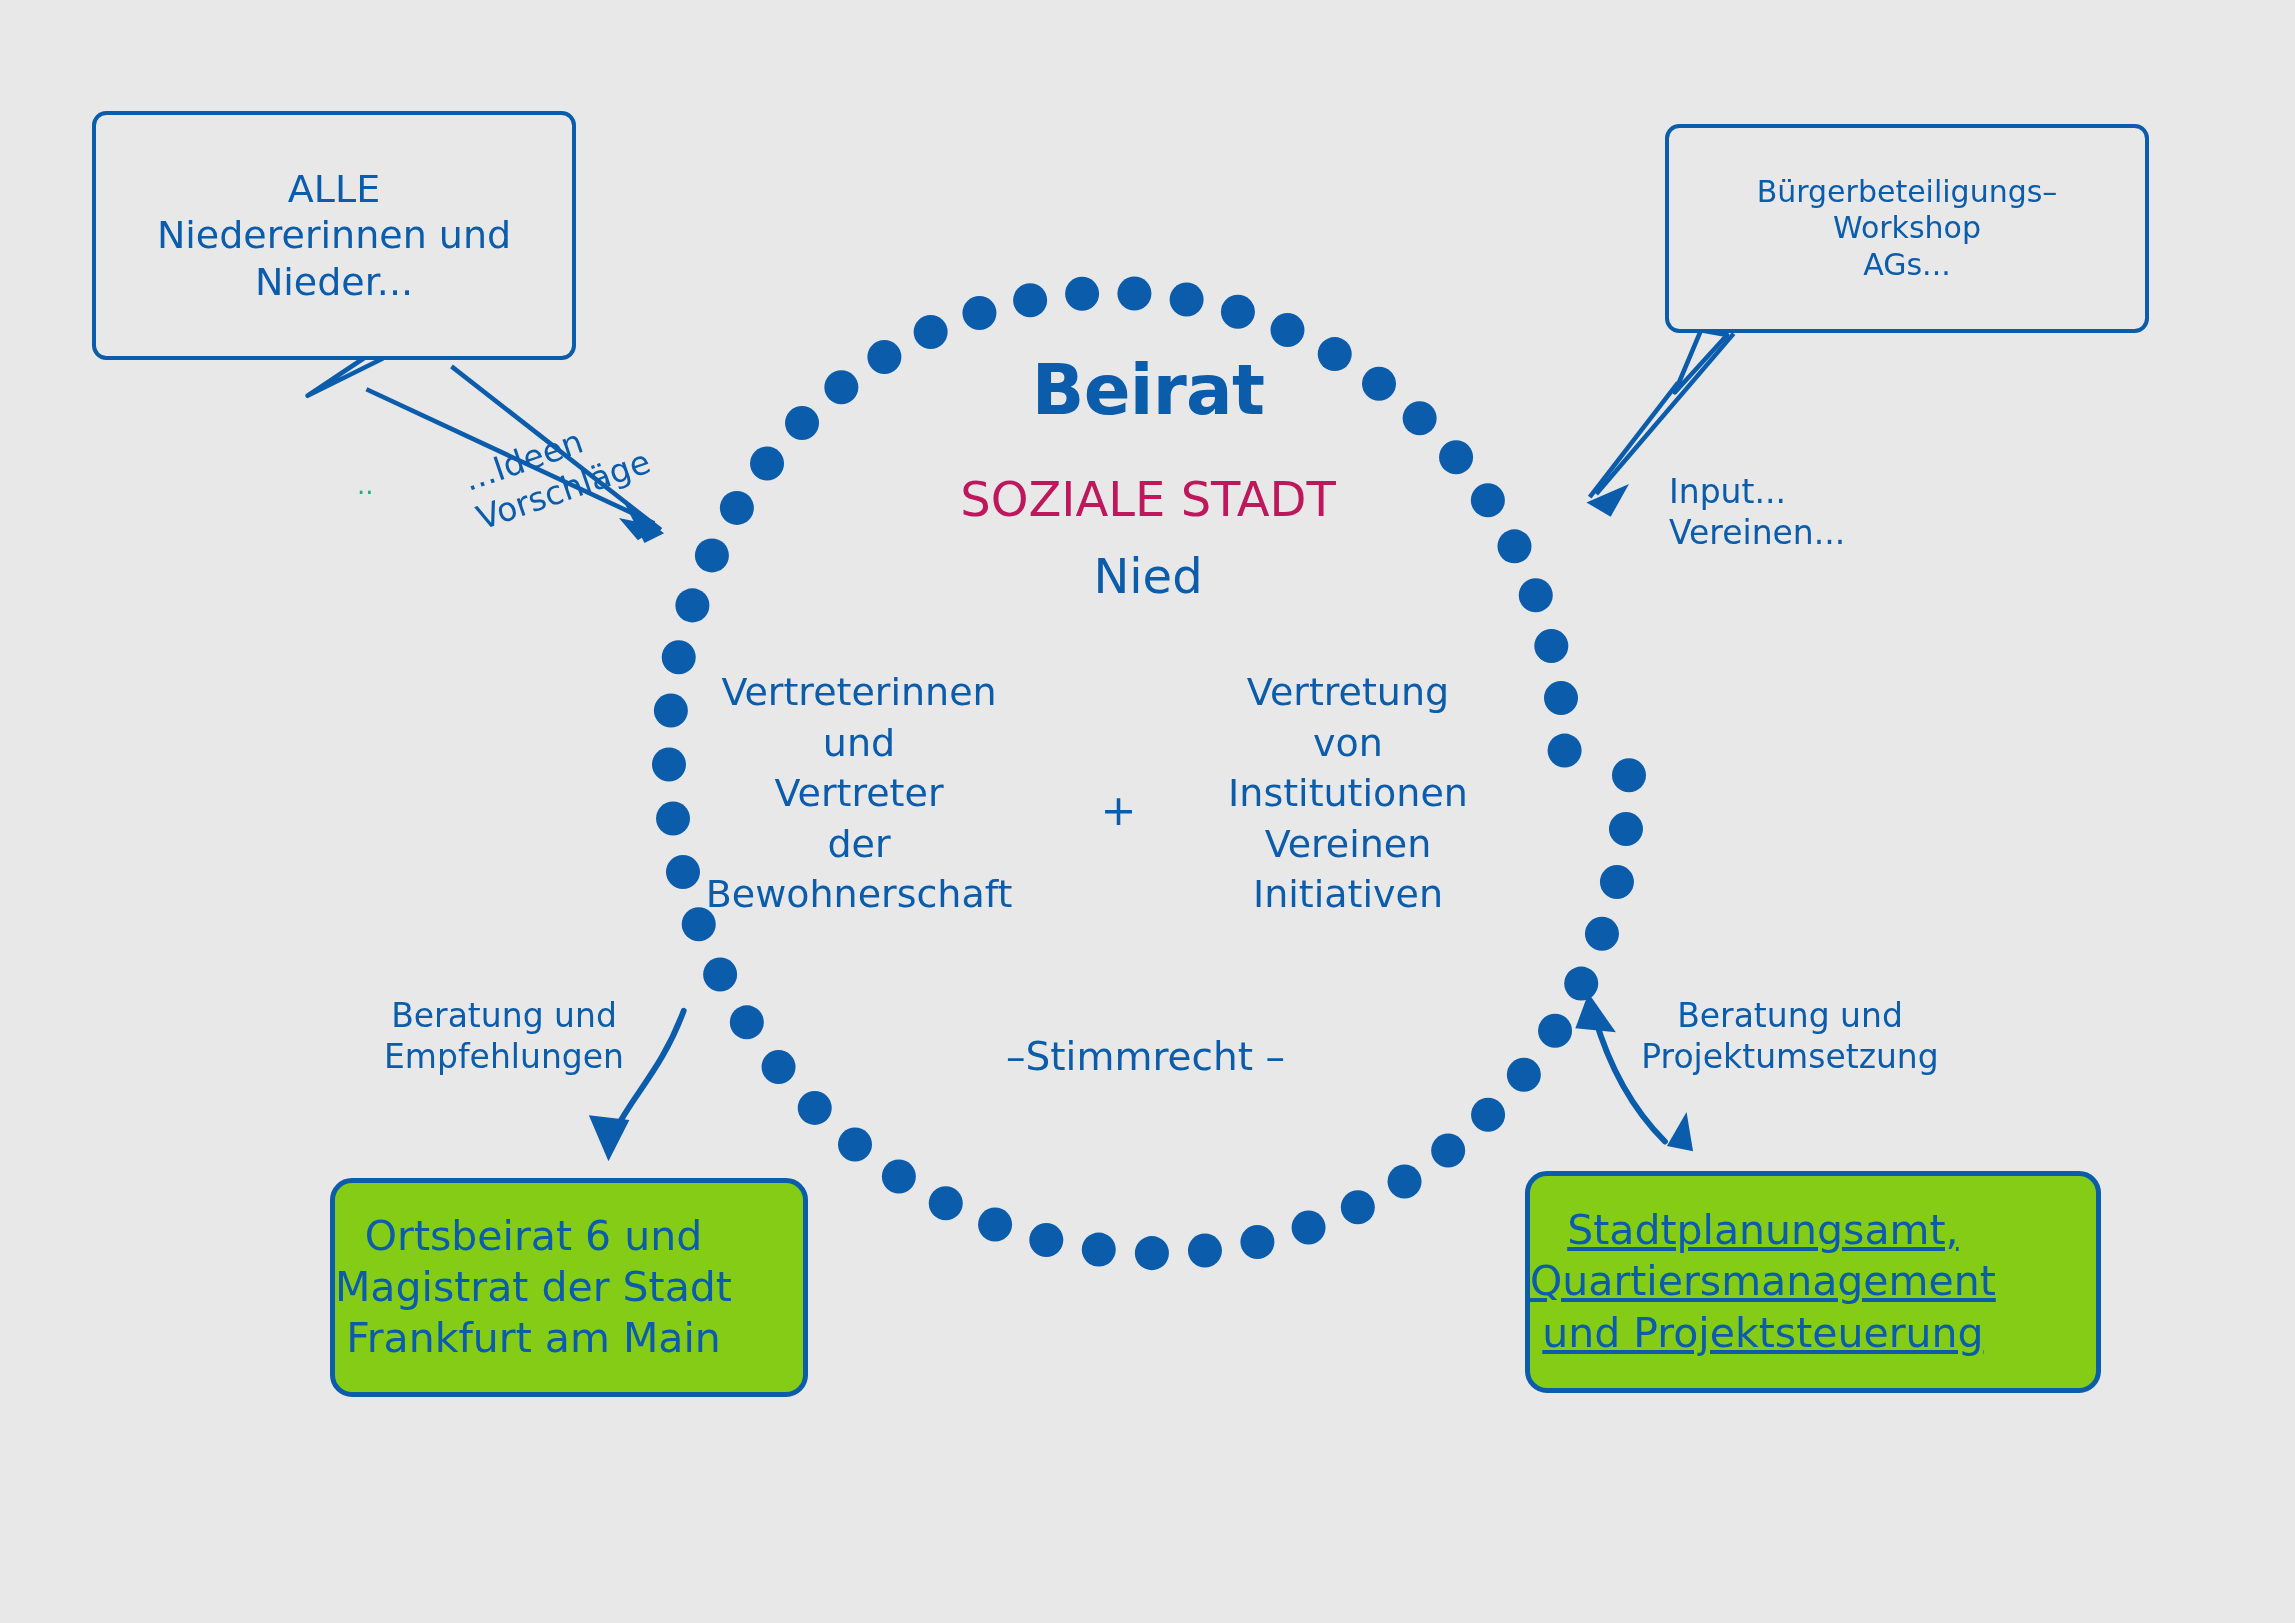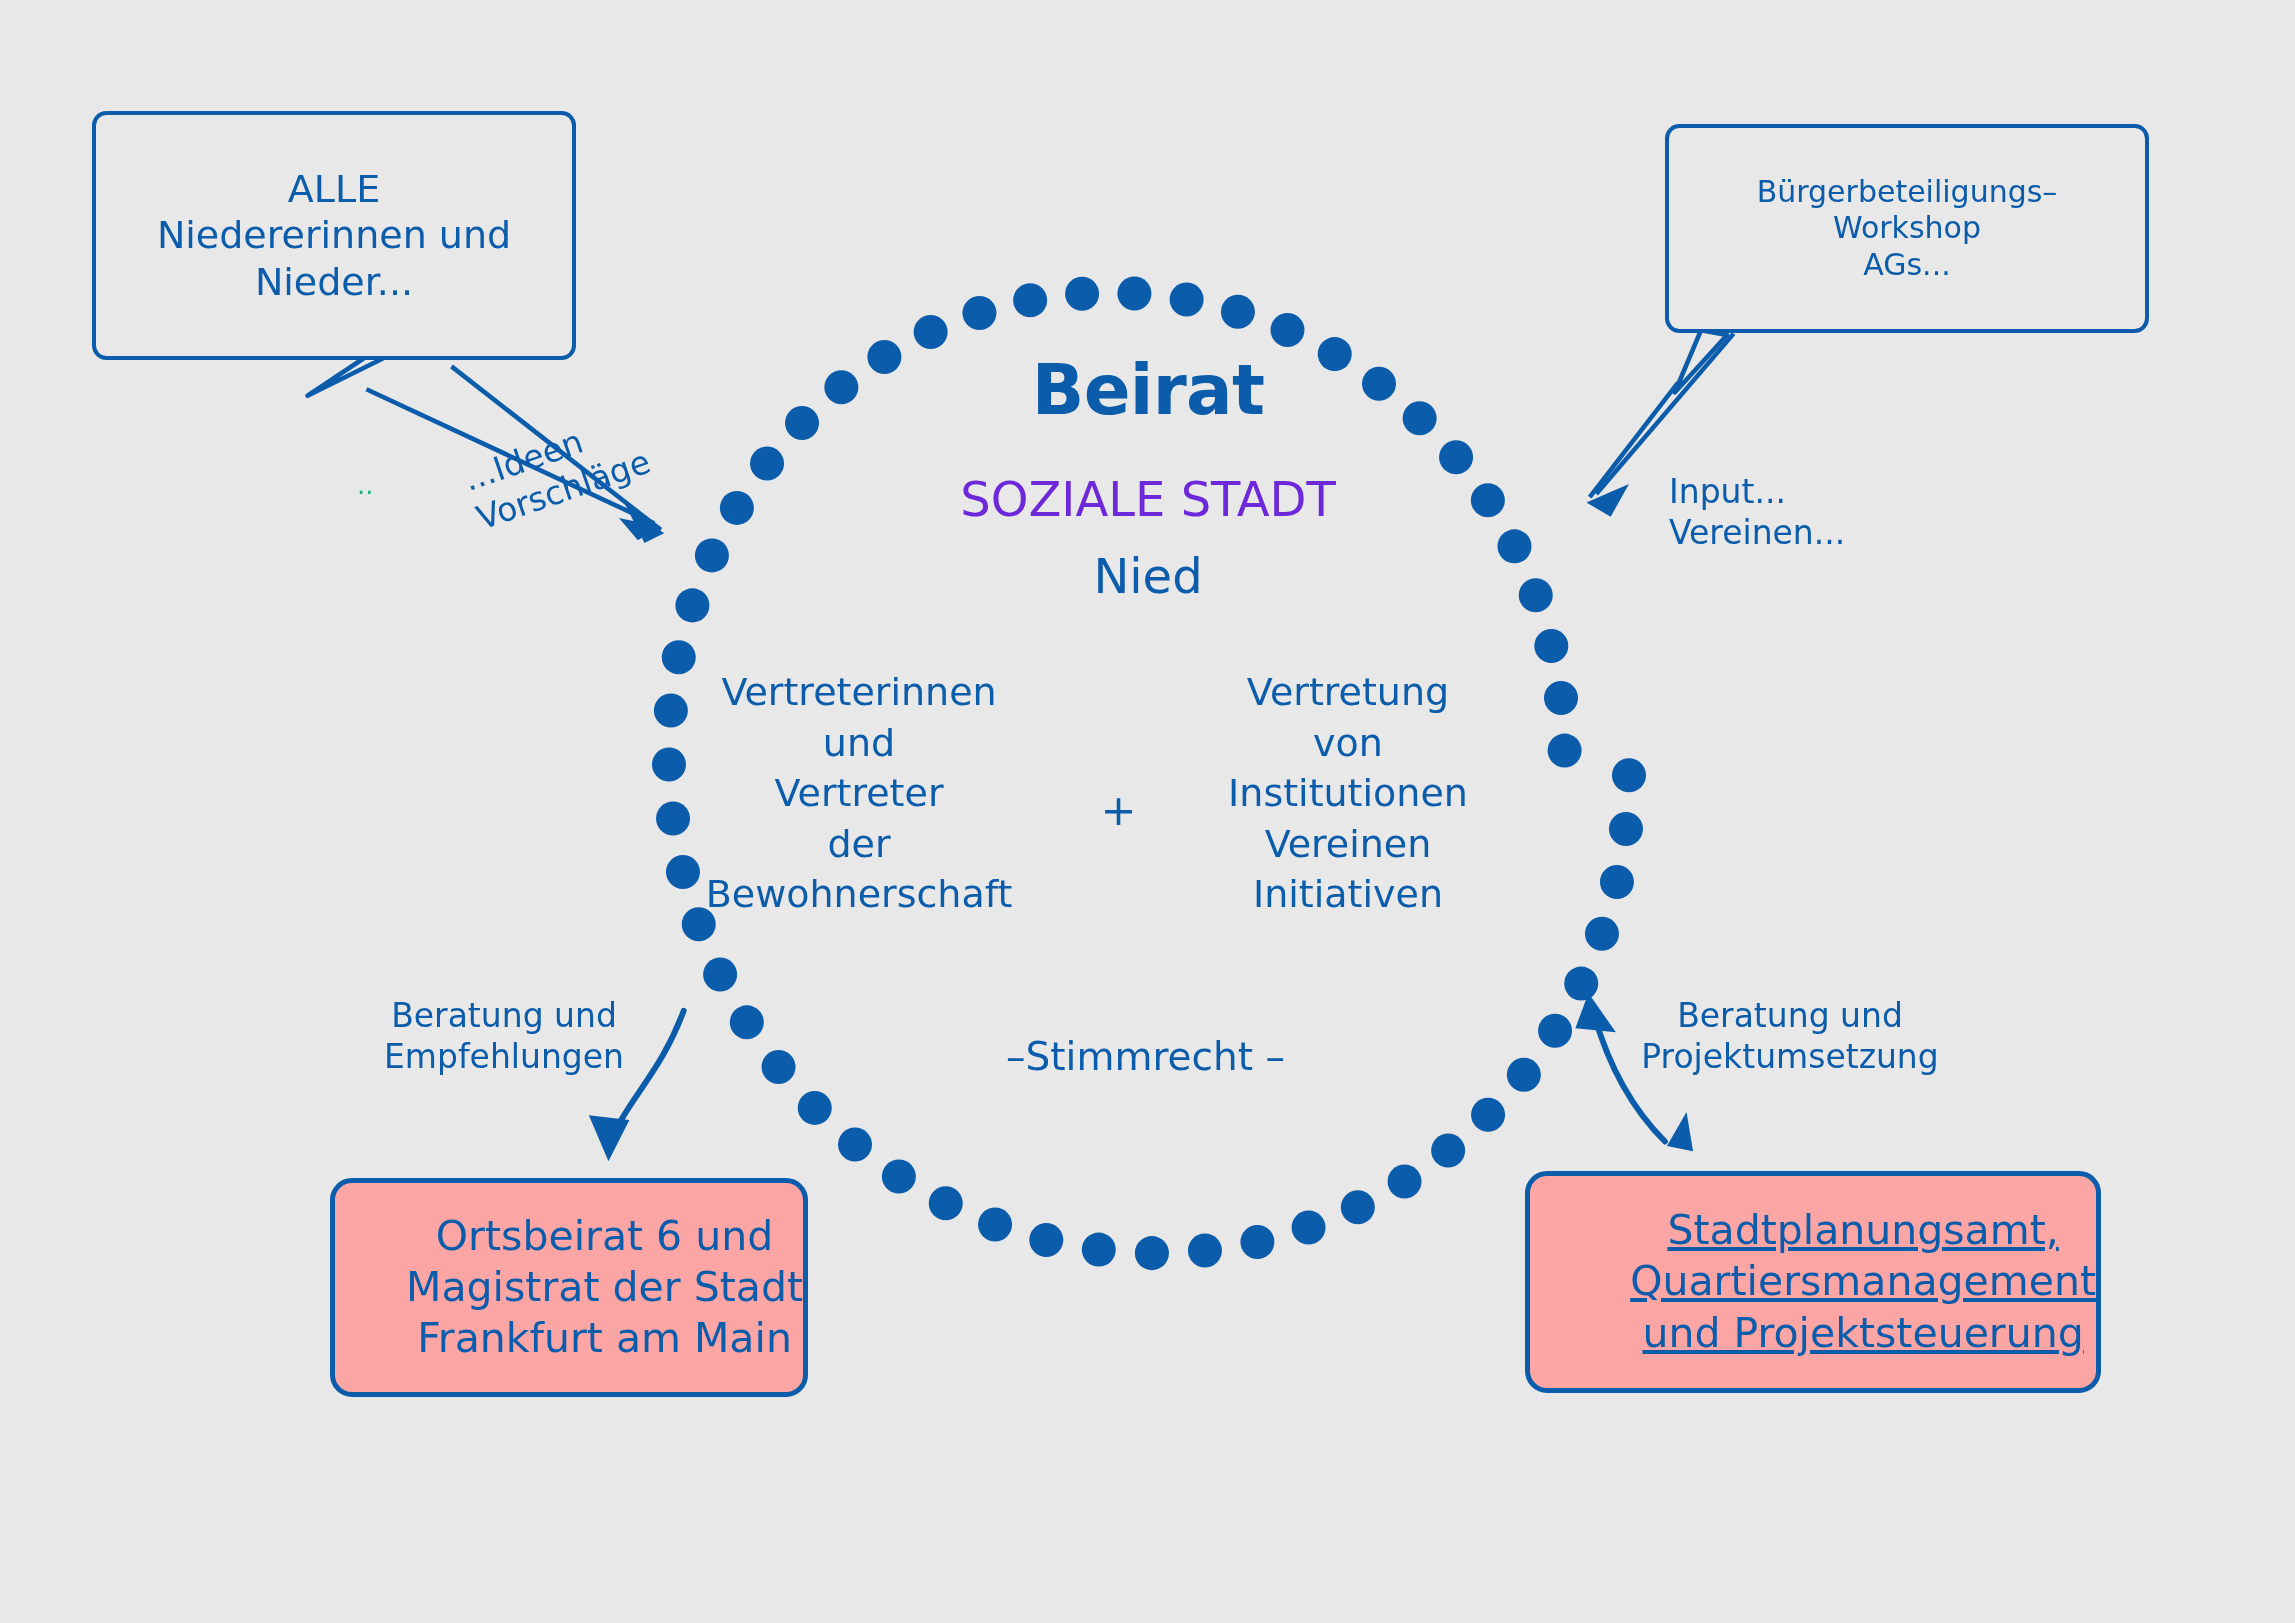--- a/index.html
+++ b/index.html
@@ -50,25 +50,25 @@
     width: 484px;
     height: 209px;
     font-size: 30px;
   }
 
   
   .rbox {
     position: absolute;
     border: 5.9px solid #0b5cab;
     border-radius: 22px;
-    background: #fca5a5;
+    background: #84cc16;
     color: #0b5cab;
     display: flex;
     align-items: center;
-    justify-content: flex-end;
+    justify-content: flex-start;
     text-align: center;
     box-sizing: border-box;
     font-size: 41px;
     line-height: 1.25;
   }
   .rbox .txt { white-space: pre-line; }
 
   #box-ortsbeirat {
     left: 330px;
     top: 1178px;
@@ -94,21 +94,21 @@
     font-size: 69px;
     font-weight: bold;
     letter-spacing: -0.7px;
   }
   #center-sub1 {
     position: absolute;
     left: 713px;
     top: 471px;
     width: 870px;
     text-align: center;
-    color: #6d28d9;
+    color: #be185d;
     font-size: 48px;
   }
   #center-sub2 {
     position: absolute;
     left: 713px;
     top: 548px;
     width: 870px;
     text-align: center;
     color: #0b5cab;
     font-size: 48px;

